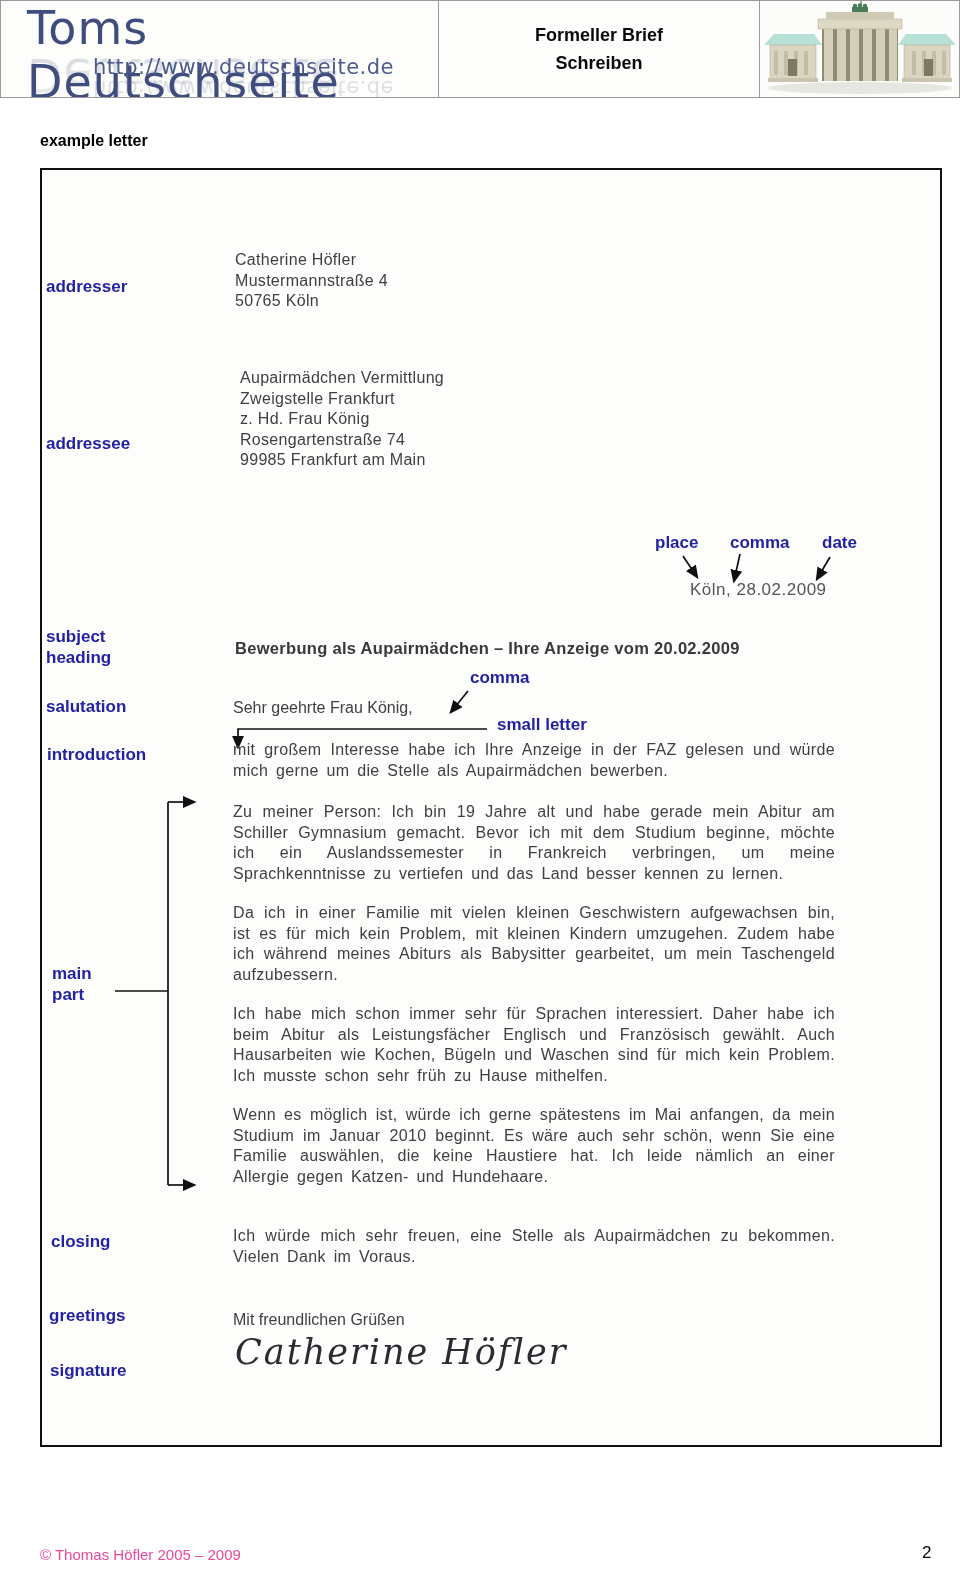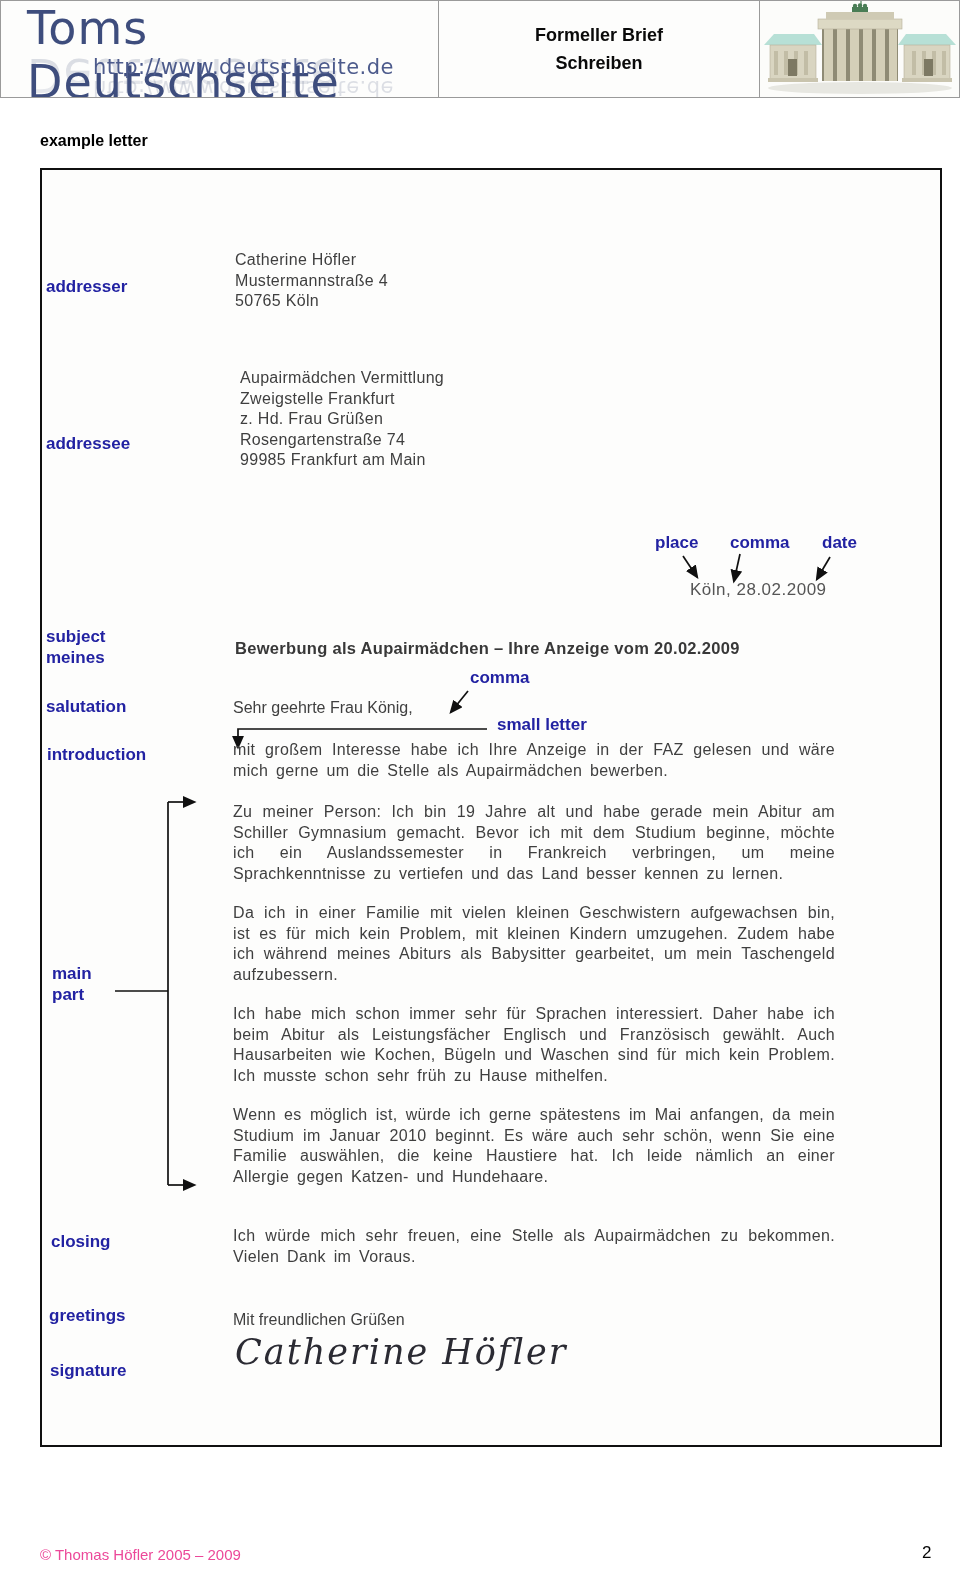--- a/index.html
+++ b/index.html
@@ -154,52 +154,52 @@
         <path d="M73,821 L126,821"></path>
       </g>
     </svg>
 
     <div class="lbl" style="left:4px;  top:106px;">addresser</div>
     <div class="lbl" style="left:4px;  top:263px;">addressee</div>
     <div class="lbl" style="left:613px;top:362px;">place</div>
     <div class="lbl" style="left:688px;top:362px;">comma</div>
     <div class="lbl" style="left:780px;top:362px;">date</div>
     <div class="lbl" style="left:4px;  top:456px;">subject
-meines</div>
+heading</div>
     <div class="lbl" style="left:428px;top:497px;">comma</div>
     <div class="lbl" style="left:4px;  top:526px;">salutation</div>
     <div class="lbl" style="left:455px;top:544px;">small letter</div>
     <div class="lbl" style="left:5px;  top:574px;">introduction</div>
     <div class="lbl" style="left:10px; top:793px;">main
 part</div>
     <div class="lbl" style="left:9px;  top:1061px;">closing</div>
     <div class="lbl" style="left:7px;  top:1135px;">greetings</div>
     <div class="lbl" style="left:8px;  top:1190px;">signature</div>
 
     <div class="ltxt" style="left:193px; top:80px;">
       <div class="addr-line">Catherine Höfler</div>
       <div class="addr-line">Mustermannstraße 4</div>
       <div class="addr-line">50765 Köln</div>
     </div>
 
     <div class="ltxt" style="left:198px; top:198px;">
       <div class="addr-line">Aupairmädchen Vermittlung</div>
       <div class="addr-line">Zweigstelle Frankfurt</div>
-      <div class="addr-line">z. Hd. Frau Grüßen</div>
+      <div class="addr-line">z. Hd. Frau König</div>
       <div class="addr-line">Rosengartenstraße 74</div>
       <div class="addr-line">99985 Frankfurt am Main</div>
     </div>
 
     <div class="ltxt place-date" style="left:648px; top:410px;">Köln, 28.02.2009</div>
 
     <div class="ltxt subject" style="left:193px; top:468px;">Bewerbung als Aupairmädchen – Ihre Anzeige vom 20.02.2009</div>
 
     <div class="ltxt" style="left:191px; top:528px;">Sehr geehrte Frau König,</div>
 
-    <div class="ltxt para" style="left:191px; top:570px;">mit großem Interesse habe ich Ihre Anzeige in der FAZ gelesen und wäre mich gerne um die Stelle als Aupairmädchen bewerben.</div>
+    <div class="ltxt para" style="left:191px; top:570px;">mit großem Interesse habe ich Ihre Anzeige in der FAZ gelesen und würde mich gerne um die Stelle als Aupairmädchen bewerben.</div>
     <div class="ltxt para" style="left:191px; top:632px;">Zu meiner Person: Ich bin 19 Jahre alt und habe gerade mein Abitur am Schiller Gymnasium gemacht. Bevor ich mit dem Studium beginne, möchte ich ein Auslandssemester in Frankreich verbringen, um meine Sprachkenntnisse zu vertiefen und das Land besser kennen zu lernen.</div>
     <div class="ltxt para" style="left:191px; top:733px;">Da ich in einer Familie mit vielen kleinen Geschwistern aufgewachsen bin, ist es für mich kein Problem, mit kleinen Kindern umzugehen. Zudem habe ich während meines Abiturs als Babysitter gearbeitet, um mein Taschengeld aufzubessern.</div>
     <div class="ltxt para" style="left:191px; top:834px;">Ich habe mich schon immer sehr für Sprachen interessiert. Daher habe ich beim Abitur als Leistungsfächer Englisch und Französisch gewählt. Auch Hausarbeiten wie Kochen, Bügeln und Waschen sind für mich kein Problem. Ich musste schon sehr früh zu Hause mithelfen.</div>
     <div class="ltxt para" style="left:191px; top:935px;">Wenn es möglich ist, würde ich gerne spätestens im Mai anfangen, da mein Studium im Januar 2010 beginnt. Es wäre auch sehr schön, wenn Sie eine Familie auswählen, die keine Haustiere hat. Ich leide nämlich an einer Allergie gegen Katzen- und Hundehaare.</div>
     <div class="ltxt para" style="left:191px; top:1056px;">Ich würde mich sehr freuen, eine Stelle als Aupairmädchen zu bekommen. Vielen Dank im Voraus.</div>
 
     <div class="ltxt" style="left:191px; top:1140px;">Mit freundlichen Grüßen</div>
 
     <div class="ltxt signature-script" style="left:193px; top:1172px;">Catherine Höfler</div>
   </div>

